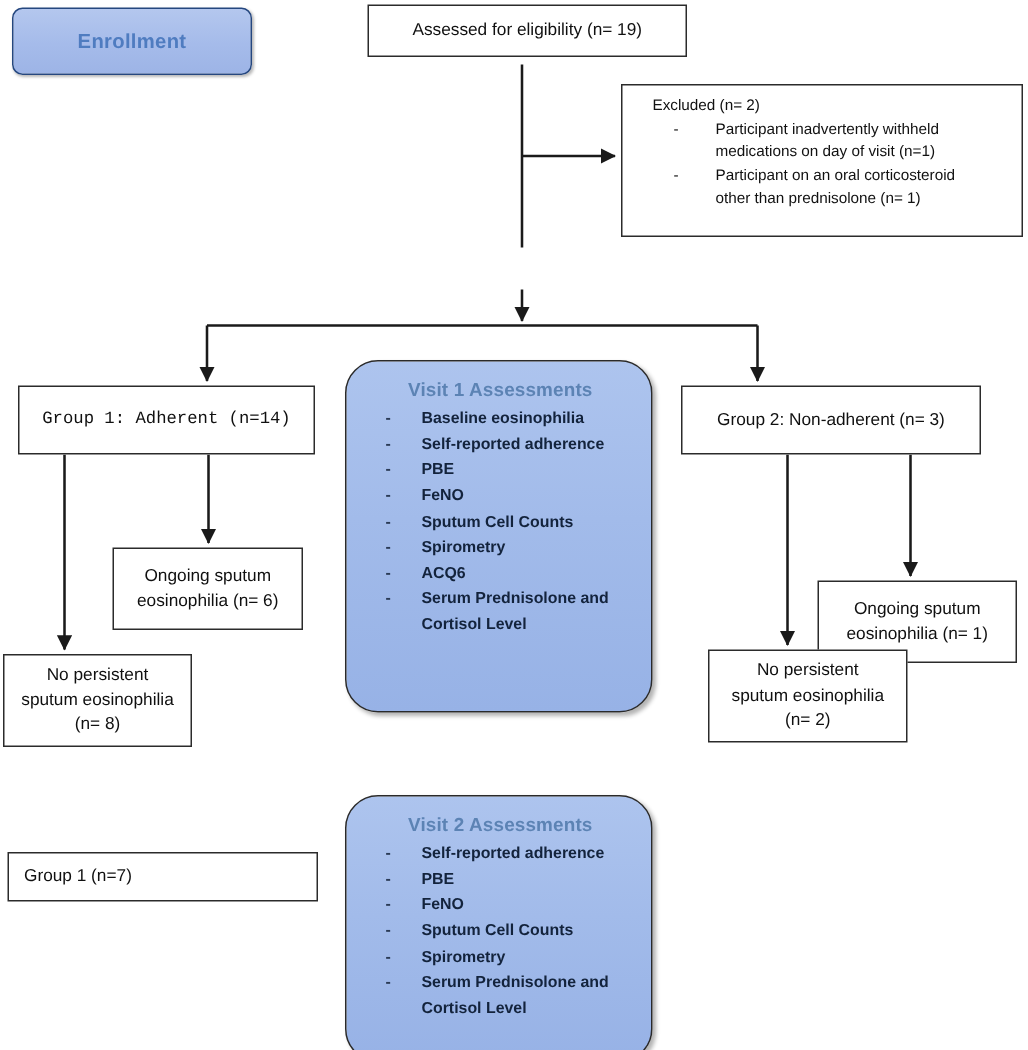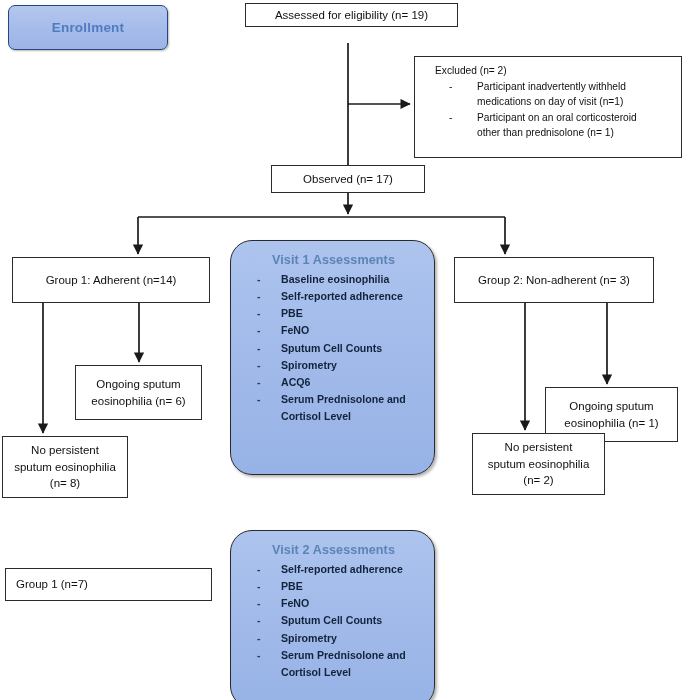--- a/index.html
+++ b/index.html
@@ -178,45 +178,42 @@
       <line x1="607" y1="303" x2="607" y2="384" marker-end="url(#arrow)"></line>
 
       <line x1="525" y1="303" x2="525" y2="430" marker-end="url(#arrow)"></line>
     </g>
   </svg>
 
   <div id="enrollment-badge">
     <span>Enrollment</span>
   </div>
 
-  <div class="fbox" style="left:245px; top:3px; width:213px; height:24px;justify-content:center;">
+  <div class="fbox" style="left:245px; top:3px; width:213px; height:35px;justify-content:center;">
     <div class="inner">Assessed for eligibility (n= 19)</div>
   </div>
 
   <div id="excluded-box">
     <div class="exc-title">Excluded (n= 2)</div>
     <ul>
       <li>
         <span class="dash">-</span>
         <span>Participant inadvertently withheld</span><br>
         <span>medications on day of visit (n=1)</span>
       </li>
       <li>
         <span class="dash">-</span>
         <span>Participant on an oral corticosteroid</span><br>
         <span>other than prednisolone  (n= 1)</span>
       </li>
     </ul>
   </div>
 
-  <div class="fbox" style="left:271px; top:165px; width:154px; height:28px;">
-    <div class="inner">Observed (n= 17)</div>
-  </div>
-
-  <div class="fbox" style="left:12px; top:257px; width:198px; height:46px;">
+
+  <div class="fbox" style="left:12px; top:257px; width:198px; height:46px;font-family:Liberation Mono, monospace;">
     <div class="inner">Group 1: Adherent (n=14)</div>
   </div>
 
   <div class="fbox" style="left:454px; top:257px; width:200px; height:46px;">
     <div class="inner">Group 2: Non-adherent (n= 3)</div>
   </div>
 
   <div class="fbox" style="left:75px; top:365px; width:127px; height:55px;">
     <div class="inner">
       <span>Ongoing sputum</span><br>

